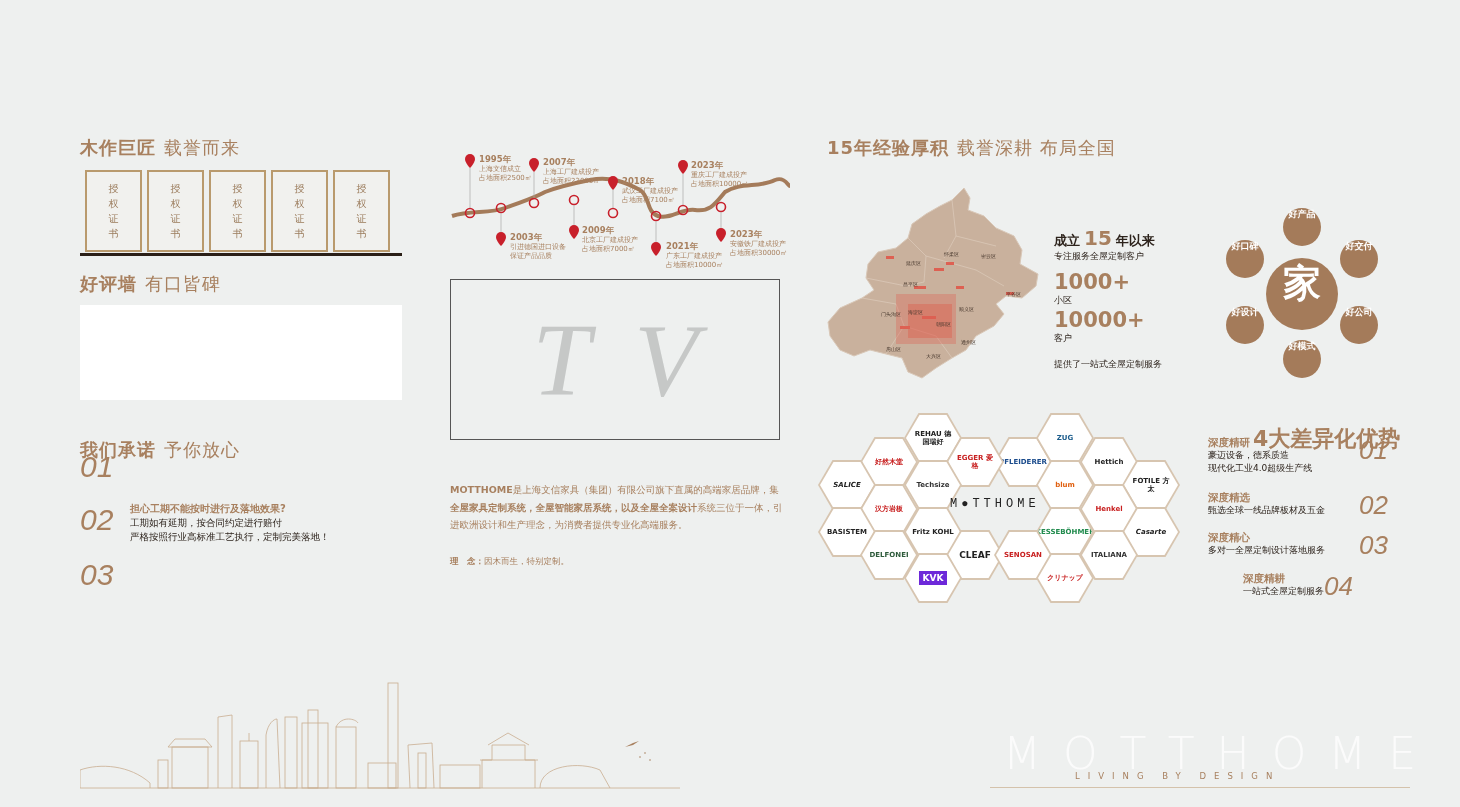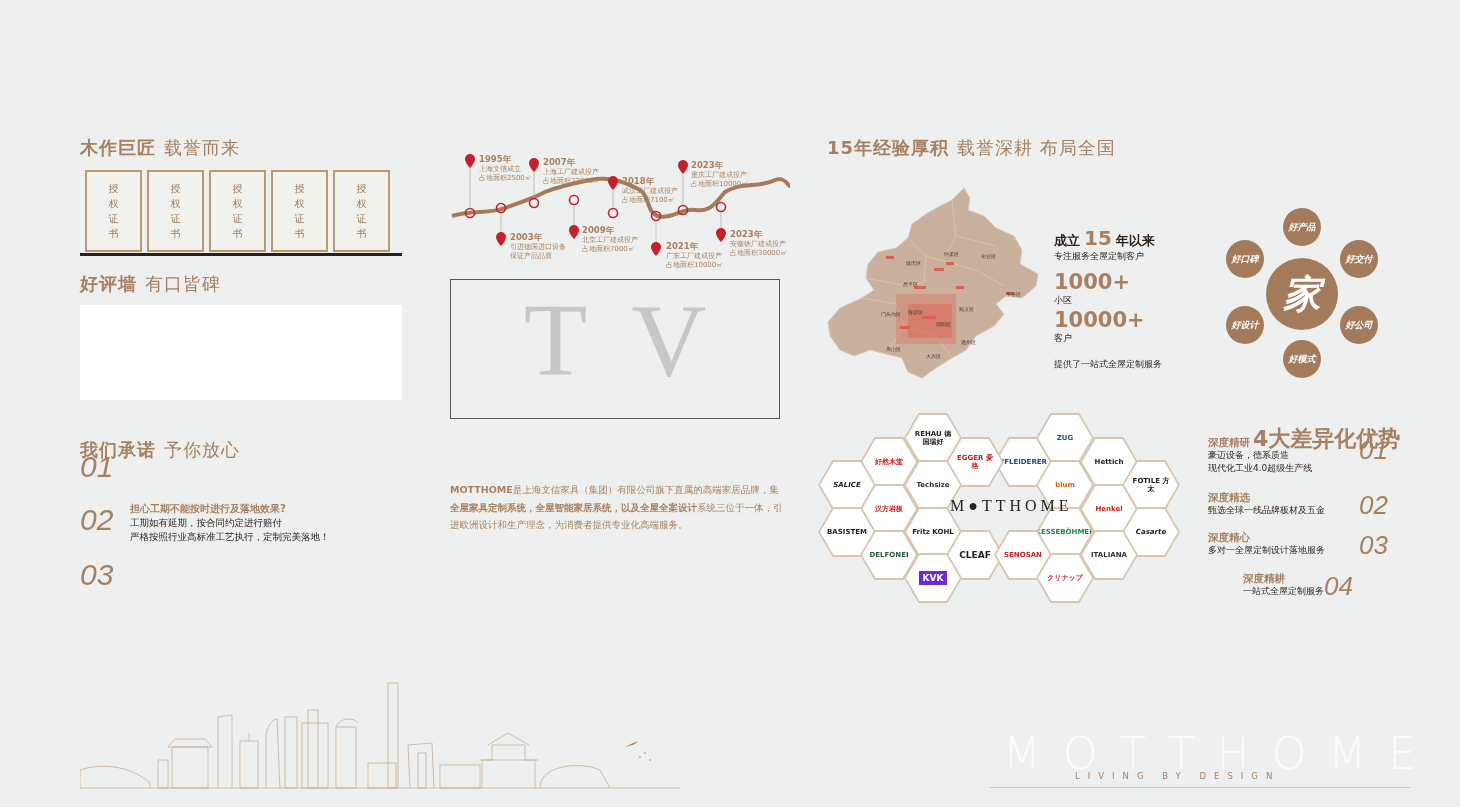--- a/index.html
+++ b/index.html
@@ -26,51 +26,51 @@
   .promise .num { font-family: "Liberation Sans", sans-serif; font-style: italic; font-size: 30px; color: #a8805f; width: 50px; line-height: 36px; font-weight: 300; }
   .promise .txt { font-size: 9.5px; line-height: 14px; color: #2d231c; }
   .promise .txt .q { color: #a8805f; font-weight: bold; font-size: 10px; }
 
   
   .tl-svg { left: 450px; top: 150px; }
   .tl-label { font-size: 7px; line-height: 9px; color: #a8805f; white-space: nowrap; }
   .tl-label b { font-size: 8.5px; color: #a8805f; display: block; line-height: 11px; }
 
   
-  .tv-box { left: 450px; top: 279px; width: 330px; height: 140px; border: 1.5px solid #555; background: transparent; display: flex; align-items: flex-start; justify-content: center; }
+  .tv-box { left: 450px; top: 279px; width: 330px; height: 161px; border: 1.5px solid #555; background: transparent; display: flex; align-items: center; justify-content: center; font-style: italic; }
   .tv-box span { font-family: "Liberation Serif", "DejaVu Serif", serif; font-size: 104px; color: #c6c8c7; letter-spacing: 44px; padding-left: 44px; }
 
   .intro { left: 450px; top: 481px; width: 335px; font-size: 9.5px; line-height: 17.5px; color: #a8805f; }
   .intro b { color: #a8805f; }
   .values { left: 450px; top: 553px; width: 335px; font-size: 8.5px; line-height: 16px; color: #a8805f; }
   .values b { color: #a8805f; }
 
   
   .stats { left: 1054px; top: 226px; width: 140px; color: #2d231c; }
   .stats .est { font-size: 13px; font-weight: bold; white-space: nowrap; }
   .stats .est .big { font-size: 20px; color: #a8805f; margin: 0 4px; }
   .stats .sub { font-size: 9px; line-height: 12px; }
   .stats .bignum { font-size: 21px; font-weight: bold; color: #a8805f; line-height: 24px; margin-top: 8px; }
   .stats .foot { font-size: 9px; margin-top: 14px; white-space: nowrap; }
 
   
-  .circle { position: absolute; border-radius: 50%; background: #a47b5a; color: #fff; display: flex; align-items: center; justify-content: center; font-size: 9px; font-weight: bold; font-style: italic; }
+  .circle { position: absolute; border-radius: 50%; background: #a47b5a; color: #fff; display: flex; justify-content: center; font-size: 9px; font-weight: bold; }
   .circle.center { font-size: 38px; font-weight: bold; }
 
   
   .adv-title { left: 1253px; top: 408px; font-size: 22px; font-weight: bold; color: #a8805f; white-space: nowrap; margin-top: 16px; }
   .adv { left: 1208px; width: 180px; display: flex; justify-content: space-between; align-items: flex-start; }
   .adv .t b { display: block; color: #a8805f; font-size: 10.5px; line-height: 14px; }
   .adv .t span { font-size: 9px; line-height: 13px; color: #2d231c; display: block; }
   .adv .n { font-family: "Liberation Sans", sans-serif; font-style: italic; font-size: 26px; color: #a8805f; line-height: 30px; }
 
   
   .hex { position: absolute; width: 58px; height: 50px; clip-path: polygon(25% 0, 75% 0, 100% 50%, 75% 100%, 25% 100%, 0 50%); background: #d7c5b0; }
   .hex .in { position: absolute; left: 2px; top: 2px; width: 54px; height: 46px; clip-path: polygon(25% 0, 75% 0, 100% 50%, 75% 100%, 25% 100%, 0 50%); background: #ffffff; display: flex; align-items: center; justify-content: center; text-align: center; font-size: 7px; font-weight: bold; line-height: 8px; padding: 0 6px; }
-  .motthome-logo { left: 950px; top: 497px; font-size: 16px; letter-spacing: 4px; color: #222; font-family: Liberation Serif, serif; }
+  .motthome-logo { left: 950px; top: 497px; font-size: 12px; letter-spacing: 4px; color: #222; font-family: Liberation Mono, monospace; }
 
   .skyline { left: 80px; top: 675px; }
   .brand-big { left: 1003px; top: 728px; font-size: 44px; letter-spacing: 22px; color: #fbfbfb; font-weight: 300; font-family: "DejaVu Sans", sans-serif; }
   .brand-tag { left: 1075px; top: 771px; font-size: 8.5px; letter-spacing: 8px; color: #a8805f; white-space: nowrap; }
   .brand-line { left: 990px; top: 787px; width: 420px; height: 1px; background: #d4c2ab; }
 </style>
 </head>
 <body>
 
 <div class="abs h-title" style="left:80px;top:136px;">
@@ -209,20 +209,21 @@
   </div>
 
 <div class="abs tv-box">
     <span>TV</span>
   </div>
 
 <div class="abs intro">
   <b>MOTTHOME</b><span>是上海文信家具（集团）有限公司旗下直属的高端家居品牌，集</span><b>全屋家具定制系统，全屋智能家居系统，以及全屋全案设计</b><span>系统三位于一体，引进欧洲设计和生产理念，为消费者提供专业化高端服务。</span>
 </div>
 <div class="abs values">
+  <div><b>理　念：</b><span>因木而生，特别定制。</span></div>
 </div>
 
 <div class="abs h-title" style="left:827px;top:136px;">
   <span>15年经验厚积</span><span class="light">载誉深耕 布局全国</span>
 </div>
 
 <svg class="abs" style="left:826px;top:186px;" width="215" height="195" viewBox="0 0 215 195">
   <path d="M138,2 L144,12 L142,24 L158,30 L170,42 L188,50 L196,64 L194,78 L212,88 L210,100 L196,112 L180,110 L170,118 L178,128 L168,140 L150,150 L140,164 L126,172 L110,182 L96,192 L82,186 L76,172 L60,168 L44,164 L28,170 L14,164 L4,150 L2,136 L14,122 L36,112 L48,104 L40,92 L42,78 L52,66 L70,62 L82,52 L86,38 L100,28 L114,20 L126,14 Z" fill="#c9b19d" stroke="#d9c8b8" stroke-width="1"></path>
   <g stroke="#dccbbb" stroke-width="0.7" fill="none">
     <path d="M82,52 L100,70 L98,96"></path>

